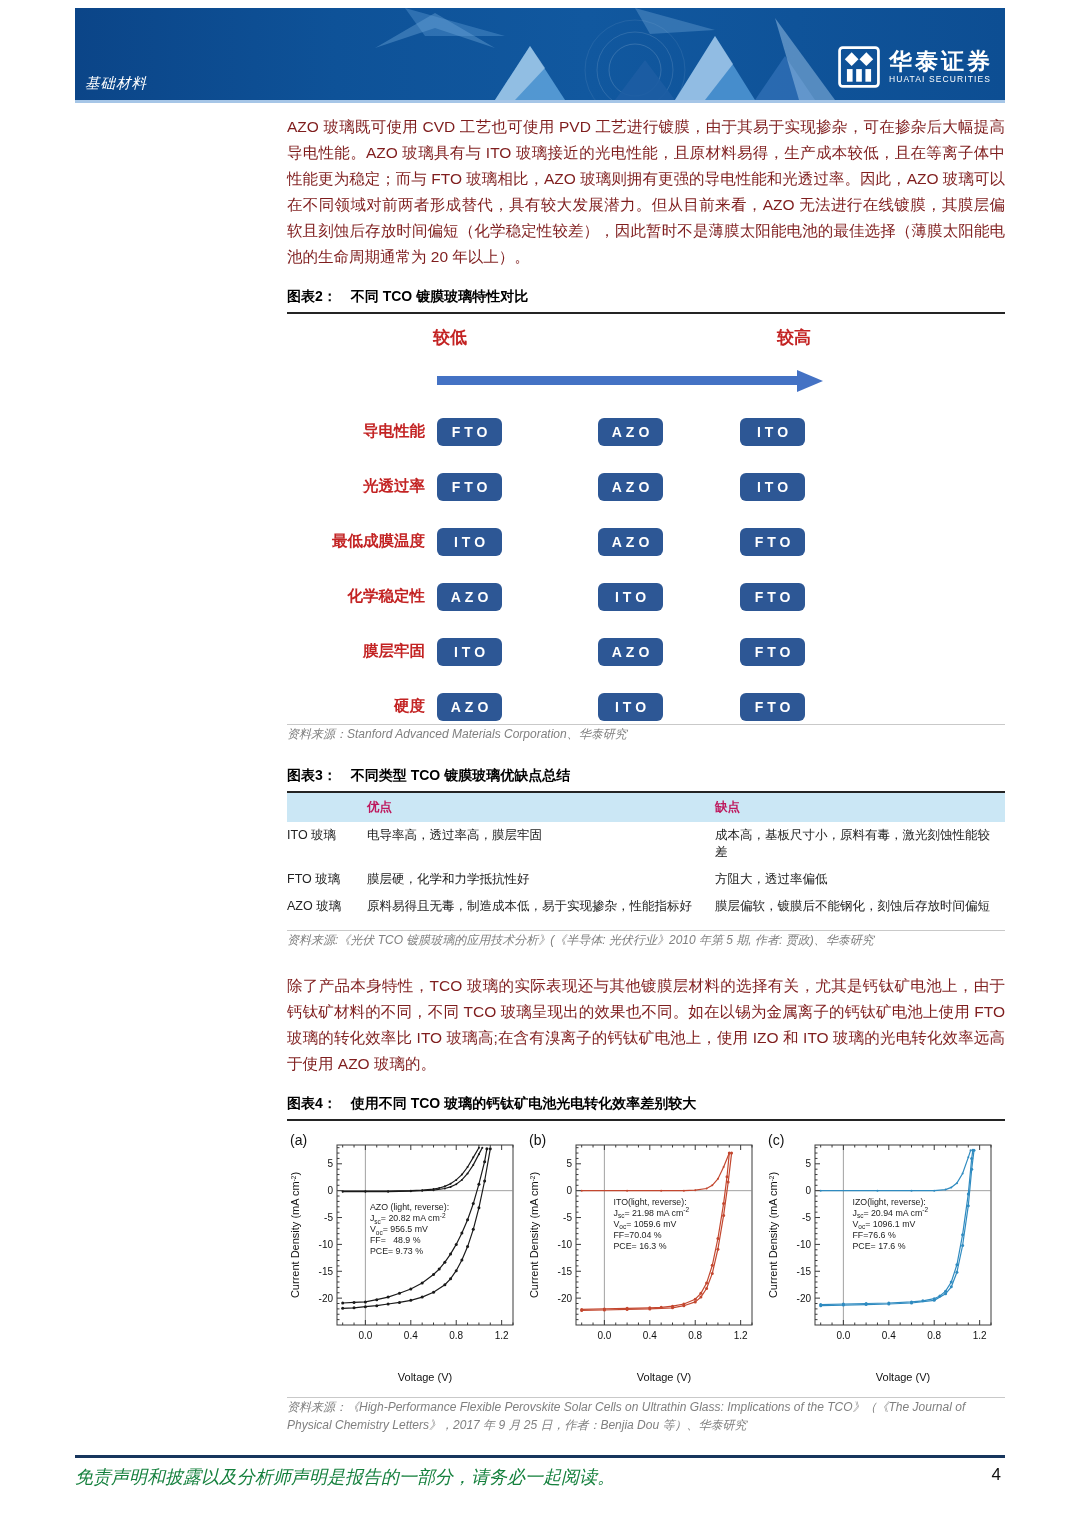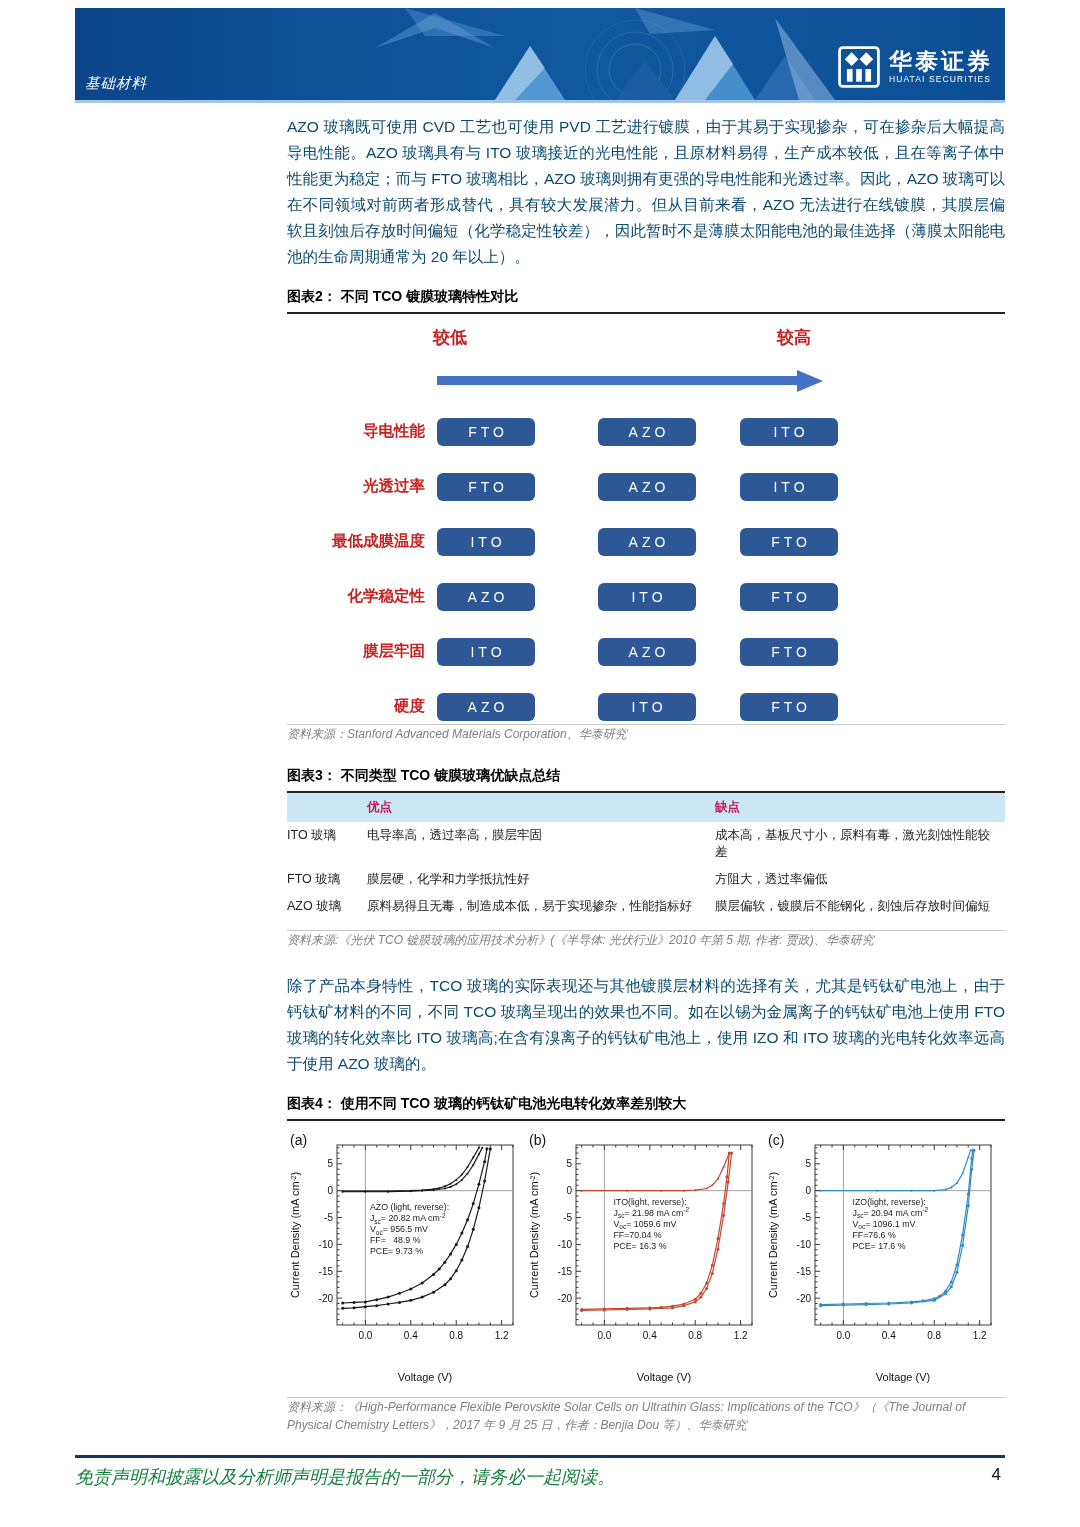--- a/index.html
+++ b/index.html
@@ -14,43 +14,43 @@
   .banner-category{position:absolute;left:10px;bottom:7px;color:#ffffff;
           font-size:14.5px;font-style:italic;letter-spacing:1px;}
   .brand{position:absolute;right:12px;bottom:12px;display:flex;align-items:center;gap:9px;}
   .brand-mark{width:42px;height:42px;}
   .brand-cn{color:#fff;font-size:23px;font-weight:bold;letter-spacing:3px;line-height:25px;}
   .brand-en{color:#fff;font-size:8.5px;letter-spacing:1.1px;line-height:11px;}
   .banner-underline{position:absolute;left:75px;top:100px;width:930px;height:3px;background:#a6c6e7;}
 
   
   .content{position:absolute;left:287px;top:114px;width:718px;}
-  .body-text{font-size:15.5px;line-height:26px;text-align:justify;margin:0 0 18px 0;color:#0c4a6e;}
+  .body-text{font-size:15.5px;line-height:26px;text-align:justify;margin:0 0 18px 0;color:#7f1d1d;}
 
   .figure{margin-bottom:24px;}
-  .fig-caption{display:flex;gap:4px;font-size:14px;font-weight:bold;color:#000;
+  .fig-caption{display:flex;gap:14px;font-size:14px;font-weight:bold;color:#000;
                padding-bottom:6px;border-bottom:2px solid #242424;}
   .fig-source{border-top:1px solid #c9c9c9;margin-top:10px;
               color:#7f7f7f;font-size:12px;font-style:italic;line-height:18px;}
 
   
   .fig2-body{position:relative;height:400px;}
   .scale-label{position:absolute;top:12px;font-size:17px;font-weight:bold;color:#c32323;}
   .scale-low{left:146px;} .scale-high{left:490px;}
   .arrow{position:absolute;left:150px;top:56px;width:386px;height:22px;}
   .arrow-shaft{position:absolute;left:0;top:6px;width:360px;height:9px;background:#4472c4;}
   .arrow-head{position:absolute;left:360px;top:0;width:0;height:0;
               border-top:11px solid transparent;border-bottom:11px solid transparent;
               border-left:26px solid #4472c4;}
   .fig2-rows{position:absolute;left:0;top:104px;width:100%;}
   .fig2-row{position:relative;height:29px;margin-bottom:26px;}
   .prop-label{position:absolute;left:0;top:3px;width:138px;text-align:right;
               font-size:15.5px;font-weight:bold;color:#c32323;}
-  .pill{position:absolute;top:0;width:98px;height:28px;background:#2d5795;border-radius:6px;
-        color:#fff;font-size:14px;font-weight:normal;letter-spacing:4px;
+  .pill{position:absolute;top:0;width:65px;height:28px;background:#2d5795;border-radius:6px;
+        color:#fff;font-size:14px;font-weight:bold;letter-spacing:4px;
         display:flex;align-items:center;justify-content:center;padding-left:4px;box-sizing:border-box;}
   .pill.c0{left:150px;} .pill.c1{left:311px;} .pill.c2{left:453px;}
 
   
   .fig3-table{width:100%;border-collapse:collapse;font-size:12.5px;margin-top:0;}
   .fig3-table th{background:#cbe7f5;text-align:left;font-weight:bold;color:#be185d;
                  padding:6px 4px 6px 0;}
   .fig3-table th.name-col{width:74px;padding-left:2px;}
   .fig3-table th.pros-col{width:344px;}
   .fig3-table td{padding:5px 4px 5px 0;vertical-align:top;color:#222;line-height:17px;}

